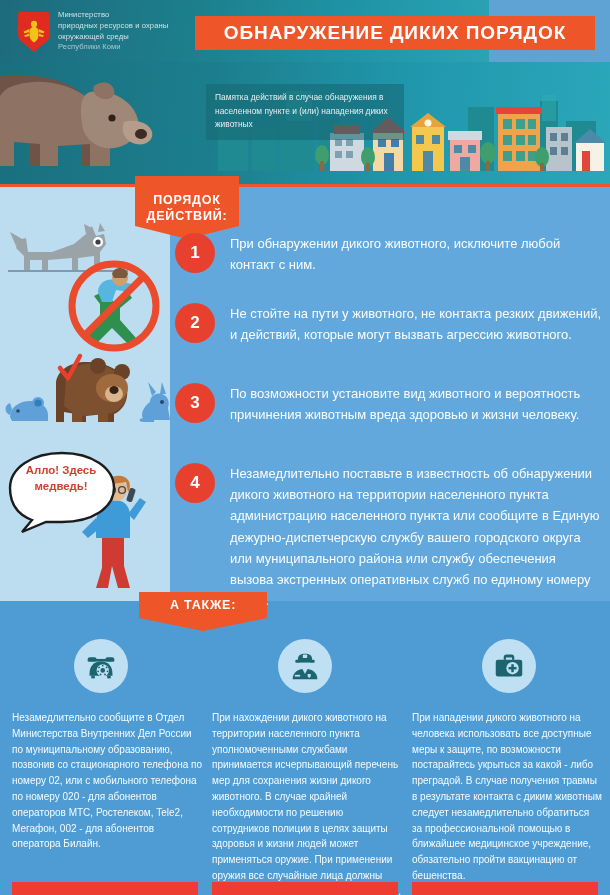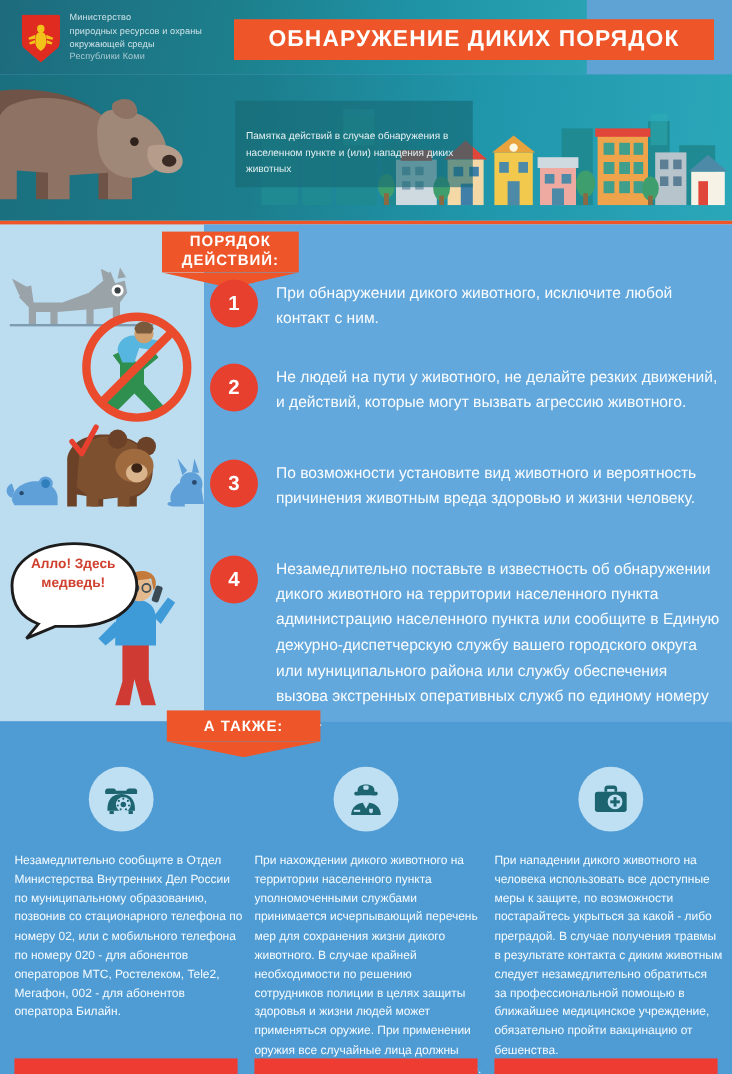--- a/index.html
+++ b/index.html
@@ -41,22 +41,22 @@
 
   
   .hero{
     position:absolute;left:0;top:62px;width:610px;height:122px;
     background:linear-gradient(95deg,#1a6f7e 0%,#1c7e8d 35%,#2096ab 65%,#2ba7ba 100%);
     overflow:hidden;
   }
   .skyline{position:absolute;right:0;bottom:13px;width:400px;height:90px;}
   .bear-hero{position:absolute;left:-22px;bottom:10px;width:220px;height:112px;}
   .memo{
-    position:absolute;left:196px;top:22px;width:180px;
-    background:rgba(22,105,116,.62);padding:23px 9px 8px 9px;
+    position:absolute;left:206px;top:22px;width:180px;
+    background:rgba(22,105,116,.62);padding:7px 9px 8px 9px;
   }
   .memo p{margin:0;color:#e4f0f2;font-size:8.4px;line-height:1.62;}
 
   
   .body-bg{
     position:absolute;left:0;top:184px;width:610px;height:711px;
     background:#bcdcf0;
   }
   .orange-rule{position:absolute;left:0;top:184px;width:610px;height:3px;background:#ee5629;}
   .blue-panel{
@@ -68,22 +68,22 @@
 
   
   .ribbon{
     position:absolute;background:#ee5629;color:#fff;font-weight:bold;
     text-align:center;letter-spacing:.8px;
   }
   .ribbon:after{
     content:"";position:absolute;left:0;bottom:-13px;width:100%;height:13px;
     background:#ee5629;clip-path:polygon(0 0,100% 0,50% 100%);
   }
-  #ribbon-order{left:135px;top:193px;width:114px;height:34px;
-    padding-top:0;font-size:12.5px;line-height:1.28;}
+  #ribbon-order{left:135px;top:176px;width:104px;height:34px;
+    padding-top:16px;font-size:12.5px;line-height:1.28;}
   #ribbon-also{left:139px;top:592px;width:128px;height:26px;
     display:flex;align-items:center;justify-content:center;font-size:12.5px;}
 
   
   .step{position:absolute;left:175px;}
   .bullet{
     position:absolute;left:0;top:0;width:40px;height:40px;border-radius:50%;
     background:#e8402f;color:#fff;display:flex;align-items:center;justify-content:center;
     font-size:17px;font-weight:bold;
   }
@@ -344,21 +344,21 @@
     <div>ПОРЯДОК</div>
     <div>ДЕЙСТВИЙ:</div>
   </div>
 
   <div class="step" id="step-1">
     <div class="bullet">1</div>
     <div class="step-text">При обнаружении дикого животного, исключите любой контакт с ним.</div>
   </div>
   <div class="step" id="step-2">
     <div class="bullet">2</div>
-    <div class="step-text">Не людей на пути у животного, не делайте резких движений, и действий, которые могут вызвать агрессию животного.</div>
+    <div class="step-text">Не стойте на пути у животного, не контакта резких движений, и действий, которые могут вызвать агрессию животного.</div>
   </div>
   <div class="step" id="step-3">
     <div class="bullet">3</div>
     <div class="step-text">По возможности установите вид животного и вероятность причинения животным вреда здоровью и жизни человеку.</div>
   </div>
   <div class="step" id="step-4">
     <div class="bullet">4</div>
     <div class="step-text">Незамедлительно поставьте в известность об обнаружении дикого животного на территории населенного пункта администрацию населенного пункта или сообщите в Единую дежурно-диспетчерскую службу вашего городского округа или муниципального района или службу обеспечения вызова экстренных оперативных служб по единому номеру «112».</div>
   </div>
 

